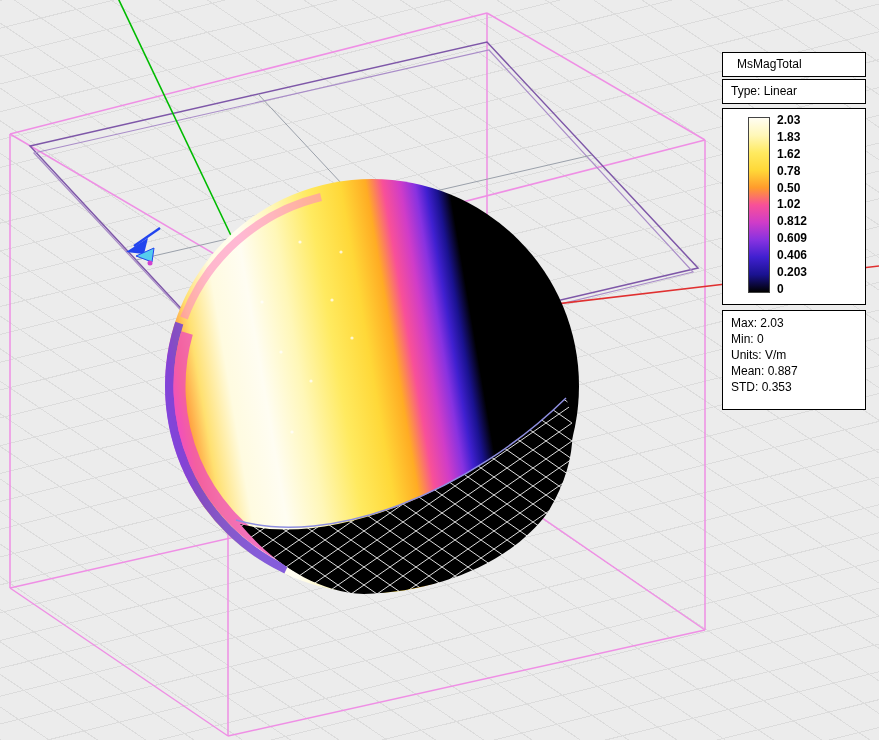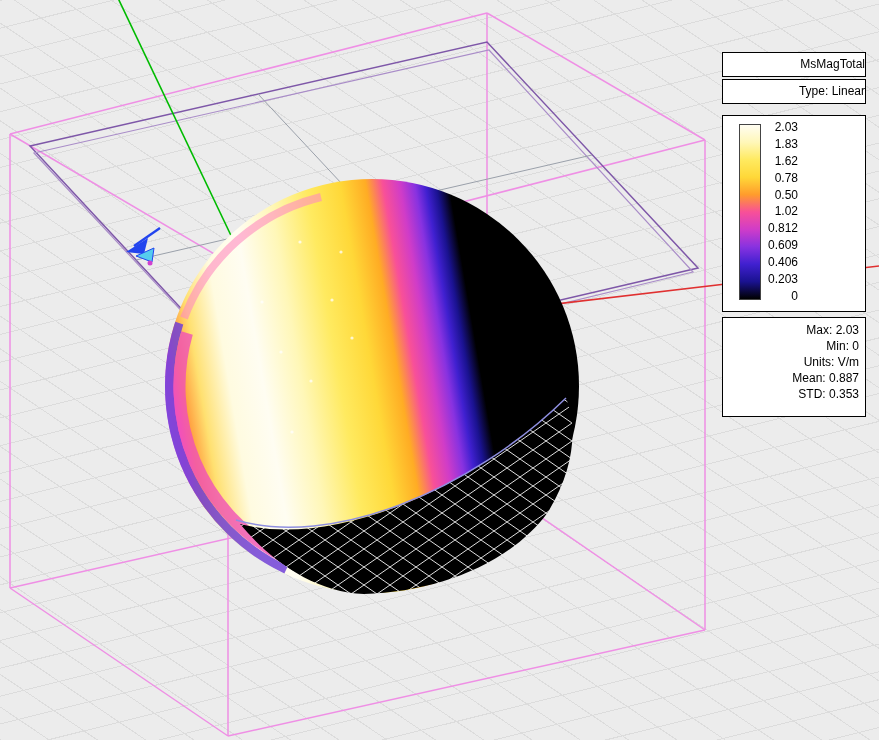--- a/index.html
+++ b/index.html
@@ -7,24 +7,24 @@
   .screen{
     position:relative;width:879px;height:740px;overflow:hidden;
     background-color:#ececec;
     background-image:
       repeating-linear-gradient(166deg, #dcdcdc 0px, #dcdcdc 1px, transparent 1px, transparent 27px),
       repeating-linear-gradient(34deg, #dcdcdc 0px, #dcdcdc 1px, transparent 1px, transparent 27px);
   }
   .scene-svg{position:absolute;left:0;top:0;}
   
   .legend{position:absolute;top:52px;left:722px;width:144px;font-size:12px;color:#000;}
-  .lg-box{background:#ffffff;border:1px solid #000;box-sizing:border-box;text-align:right;}
+  .lg-box{background:#ffffff;border:1px solid #000;box-sizing:border-box;}
   .lg-title{height:25px;line-height:23px;padding-left:14px;margin-bottom:2px;}
-  .lg-type{height:25px;line-height:23px;padding-left:8px;margin-bottom:11px;}
-  .lg-colorbar{display:flex;padding:8px 6px 8px 16px;margin-bottom:5px;}
+  .lg-type{height:25px;line-height:23px;padding-left:8px;margin-bottom:4px;}
+  .lg-colorbar{display:flex;padding:8px 6px 8px 25px;margin-bottom:5px;font-weight:bold;}
   .cb-grad{width:20px;height:174px;border:1px solid #444;}
   .cb-labels{display:flex;flex-direction:column;justify-content:space-between;
              height:182px;margin-left:7px;margin-top:-3px;}
   .cb-labels div{line-height:13px;}
   .lg-stats{padding:4px 6px 14px 8px;}
   .lg-stats div{line-height:16px;}
 </style>
 </head>
 <body>
 

